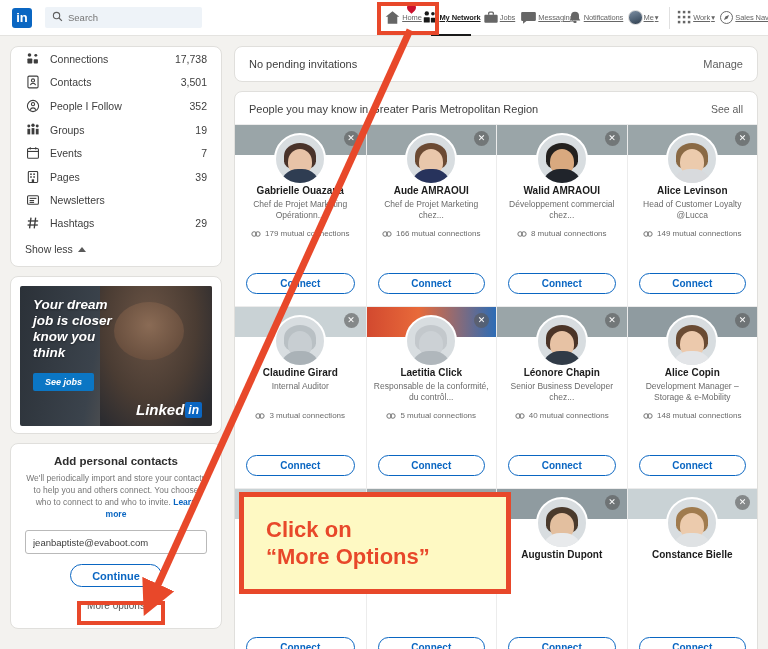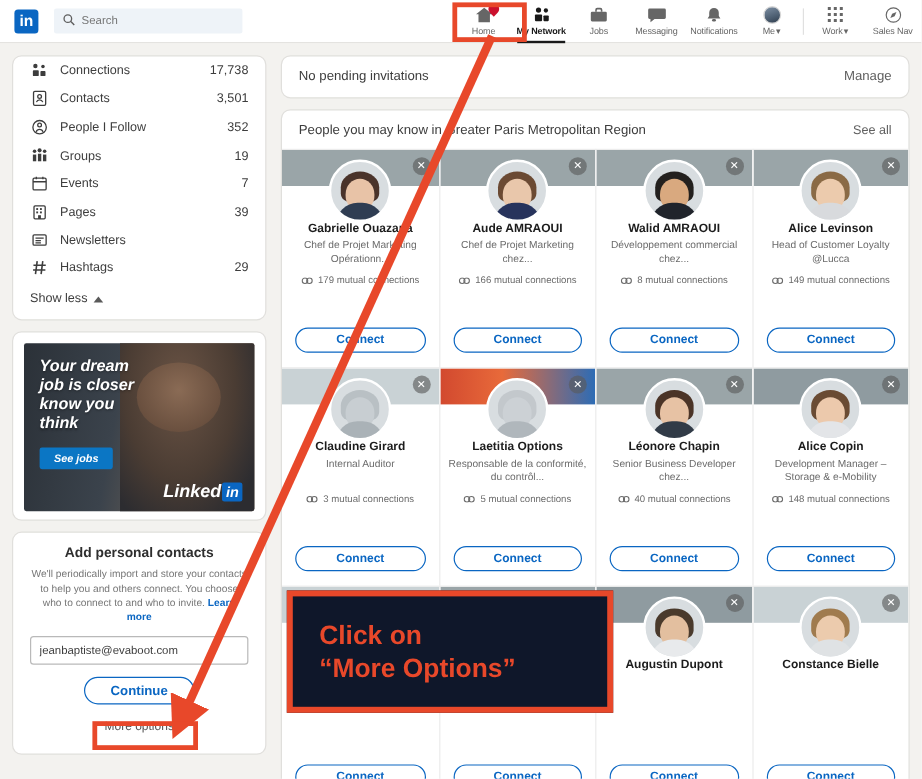--- a/index.html
+++ b/index.html
@@ -30,23 +30,23 @@
     display: flex; align-items: center; padding-left: 7px;
   }
   .search-glyph { font-size: 10px; color: #5f5f5f; margin-right: 5px; }
   .search-input {
     border: none; background: transparent; outline: none;
     font-size: 9.5px; color: #8a8a8a; width: 120px;
     font-family: "Liberation Sans", sans-serif;
   }
   .nav-right { margin-left: auto; display: flex; align-items: flex-start; height: 36px; }
   .nav-item {
-    width: 48px; height: 36px; display: flex; flex-direction: column;
+    width: 48px; height: 36px; display: flex; flex-direction: row;
     align-items: center; justify-content: center; gap: 1px;
-    color: #666; cursor: pointer; position: relative;
+    color: #666; cursor: pointer; position: relative; text-decoration: underline;
   }
   .nav-item .ni-label { font-size: 7.5px; white-space: nowrap; letter-spacing: -.1px; }
   .nav-item.active { color: #191919; }
   .nav-item.active .ni-label { font-weight: bold; }
   .nav-underline {
     position: absolute; bottom: 0; left: 4px; right: 4px;
     height: 1.5px; background: #191919;
   }
   .nav-divider { width: 1px; height: 22px; background: #e0e0e0; margin: 7px 2px 0 2px; }
   .icon-svg { display: block; }
@@ -238,21 +238,21 @@
   .anno-layer {
     position: absolute; left: 0; top: 0; width: 768px; height: 649px;
     pointer-events: none; z-index: 50;
   }
   .anno-box {
     position: absolute; border: 4px solid #e8482a; background: transparent;
   }
   .anno-callout {
     position: absolute; left: 239px; top: 492px;
     width: 272px; height: 102px;
-    border: 5px solid #e8482a; background: #0f172a;
+    border: 5px solid #e8482a; background: #fef9c3;
     display: flex; flex-direction: column; justify-content: center;
     padding-left: 22px;
   }
   .anno-callout-text {
     color: #e8482a; font-size: 22px; font-weight: bold;
     line-height: 27px; font-family: "Liberation Sans", sans-serif;
   }
 </style>
 </head>
 <body>
@@ -620,21 +620,21 @@
             <div class="pc-connect">Connect</div>
           </div>
           <div class="pcard">
             <div class="pc-cover v2"></div>
             <div class="pc-x">✕</div>
             <div class="pc-avatar">
               <div class="av-hair" style="background:#c3c8cc"></div>
               <div class="av-skin" style="background:#ccd1d5"></div>
               <div class="av-body" style="background:#b0b7bc"></div>
             </div>
-            <div class="pc-name">Laetitia Options</div>
+            <div class="pc-name">Laetitia Click</div>
             <div class="pc-title">Responsable de la conformité, du contrôl...</div>
             <div class="pc-mutual">
               <span class="mutual-glyph"><svg width="10" height="6" viewBox="0 0 14 8">
                   <circle cx="4.4" cy="4" r="3.2" fill="none" stroke="#6b6b6b" stroke-width="1.3"></circle>
                   <circle cx="9.6" cy="4" r="3.2" fill="none" stroke="#6b6b6b" stroke-width="1.3"></circle>
                 </svg></span>
               <span>5 mutual connections</span>
             </div>
             <div class="pc-connect">Connect</div>
           </div>

